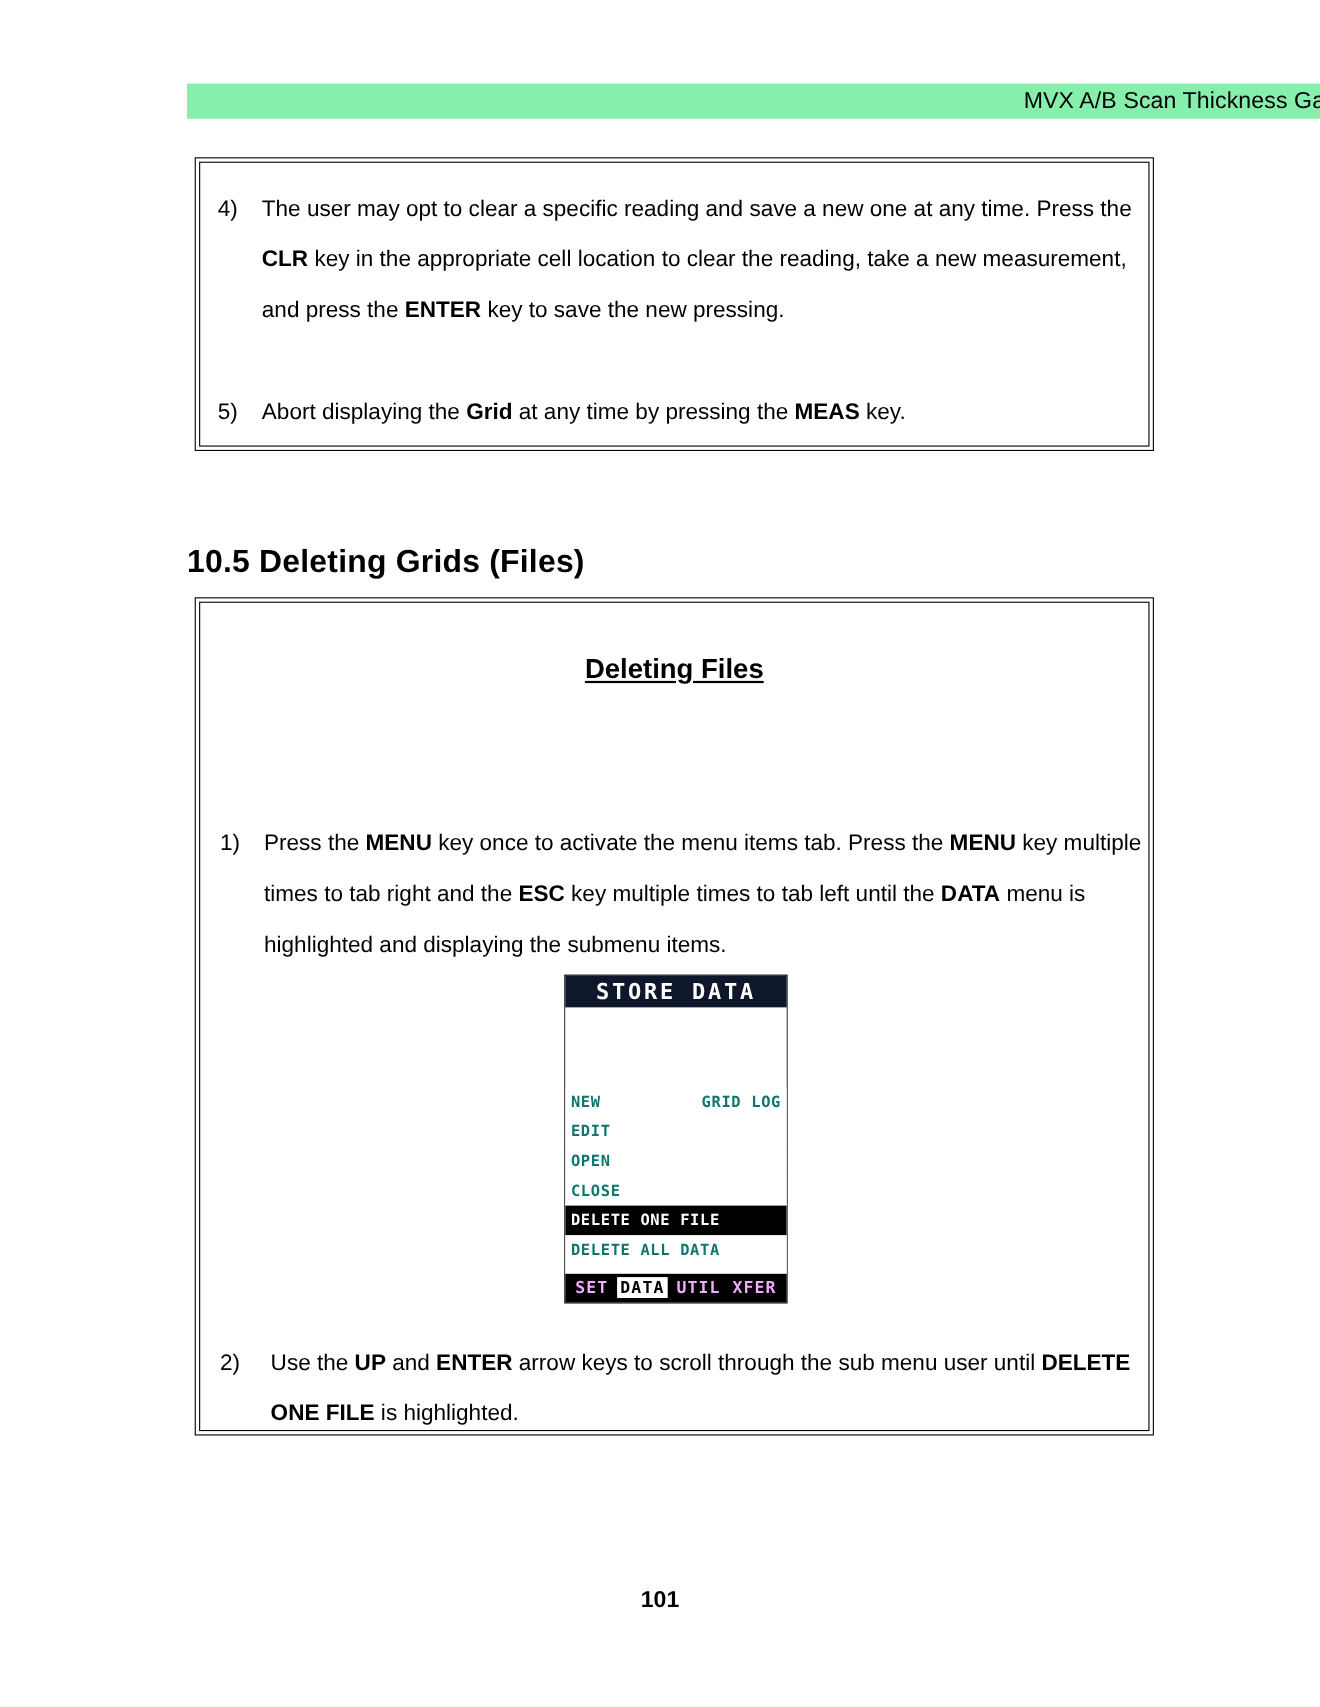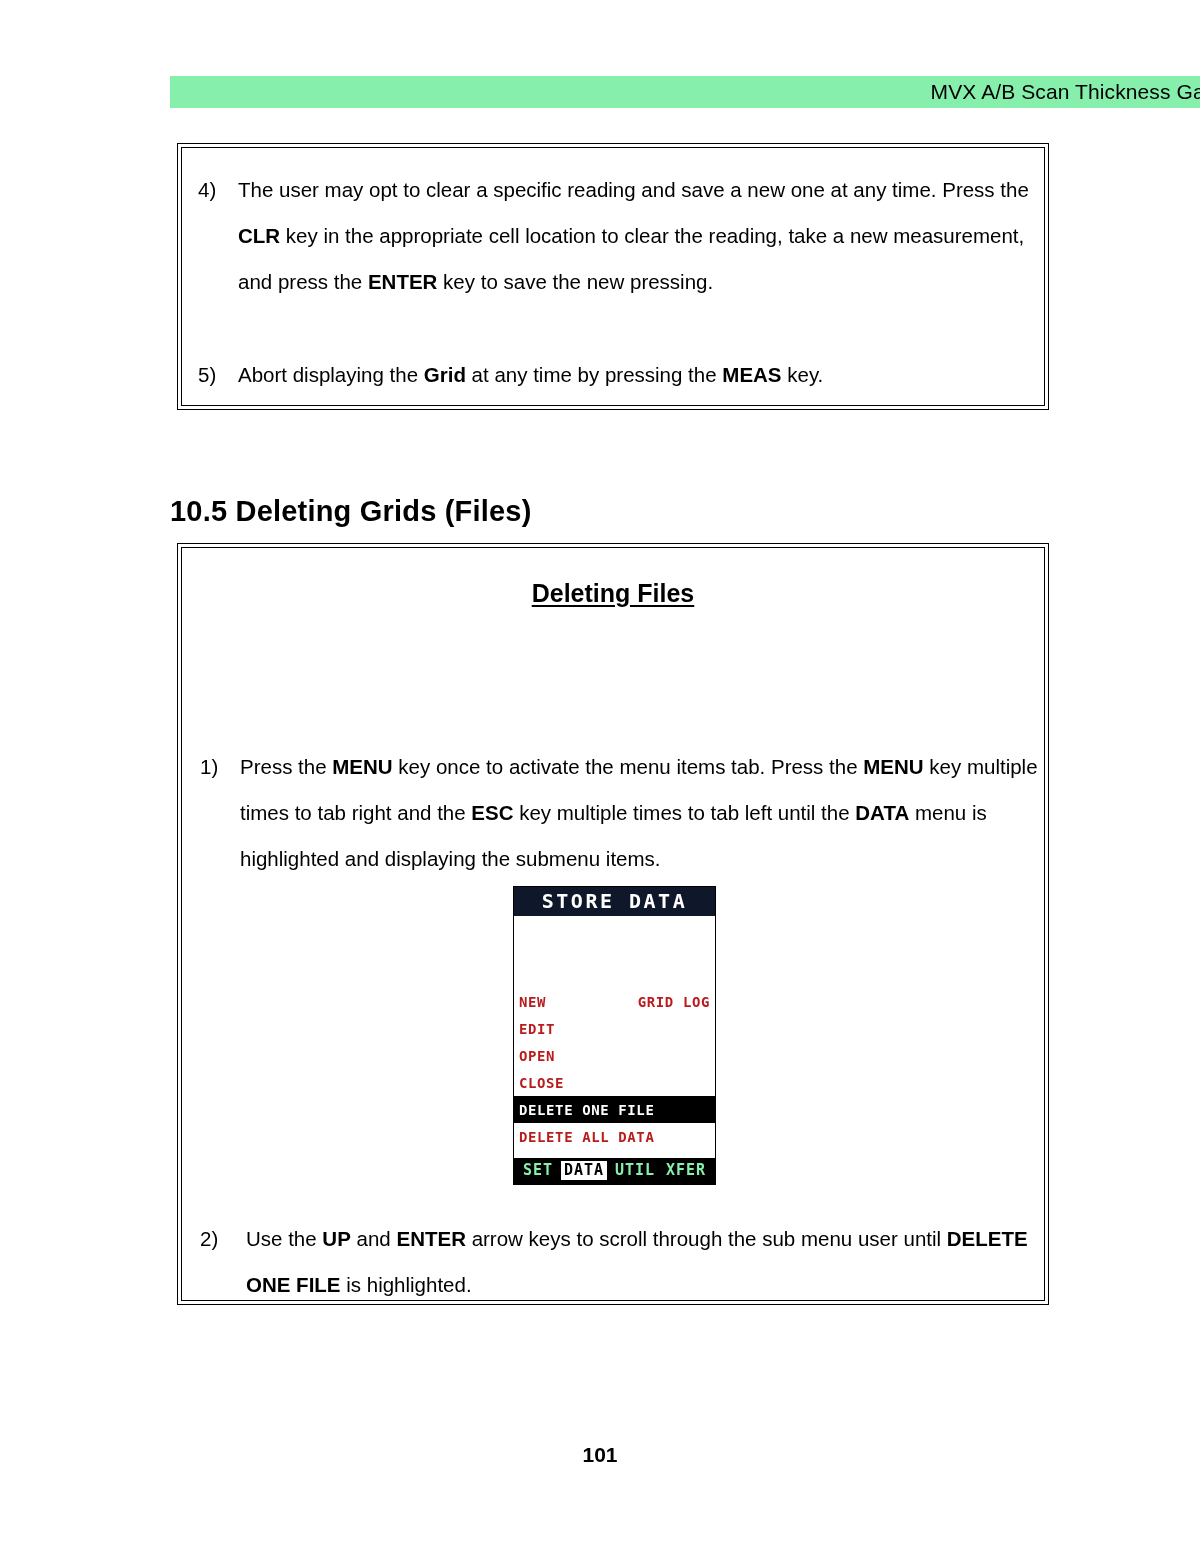--- a/index.html
+++ b/index.html
@@ -124,21 +124,21 @@
   .center-heading {
     position: absolute;
     left: 0;
     width: 100%;
     text-align: center;
     font-size: 25px;
     font-weight: bold;
     text-decoration: underline;
     text-underline-offset: 3px;
   }
-  #heading-deleting-files { top: 35px; }
+  #heading-deleting-files { top: 50px; }
   #heading-one-file { top: 146px; }
 
   #step1 {
     position: absolute;
     left: 22px;
     top: 200px;
     width: 840px;
   }
   #step2 {
     position: absolute;
@@ -176,21 +176,21 @@
   .lcd-blank {
     height: 72px;
   }
   .lcd-row {
     display: flex;
     justify-content: space-between;
     align-items: center;
     font-size: 14px;
     font-weight: bold;
     letter-spacing: 0.6px;
-    color: #b91c1c;
+    color: #0f766e;
     background: #fff;
     height: 27px;
     padding: 0 5px;
     box-sizing: border-box;
     line-height: 1;
   }
   .lcd-row.selected {
     background: #000000;
     color: #ffffff;
   }
@@ -203,21 +203,21 @@
   }
   .lcd-tabbar {
     background: #000000;
     display: flex;
     align-items: center;
     justify-content: space-between;
     padding: 3px 6px 4px 6px;
     box-sizing: border-box;
   }
   .lcd-tab {
-    color: #86efac;
+    color: #f0abfc;
     font-size: 15px;
     font-weight: bold;
     letter-spacing: 1px;
     line-height: 1;
     padding: 2px 3px;
   }
   .lcd-tab.active {
     background: #ffffff;
     color: #000000;
   }

